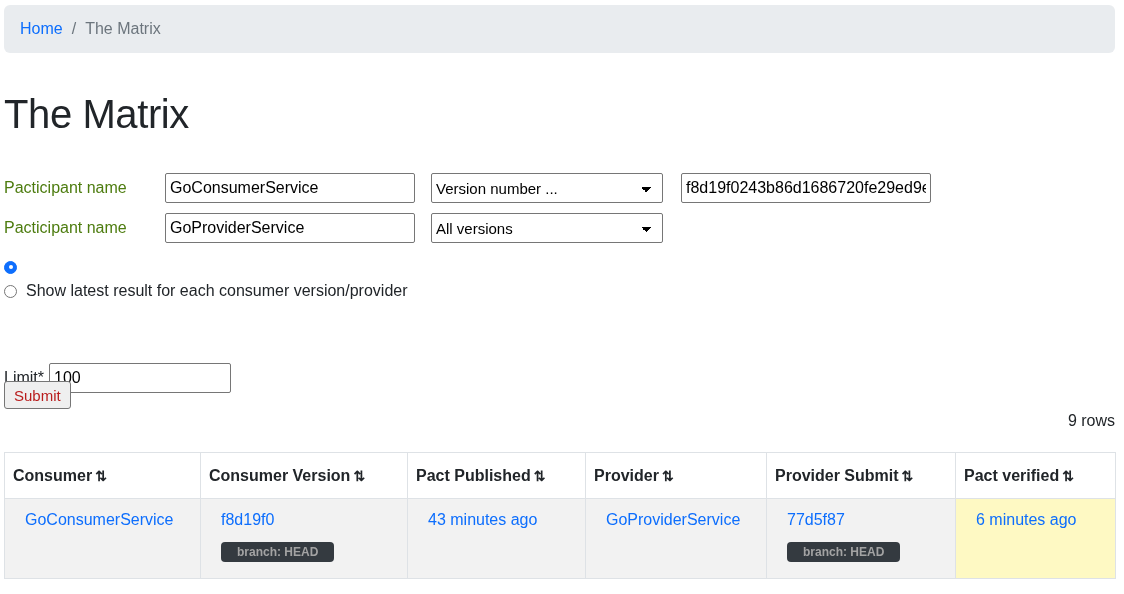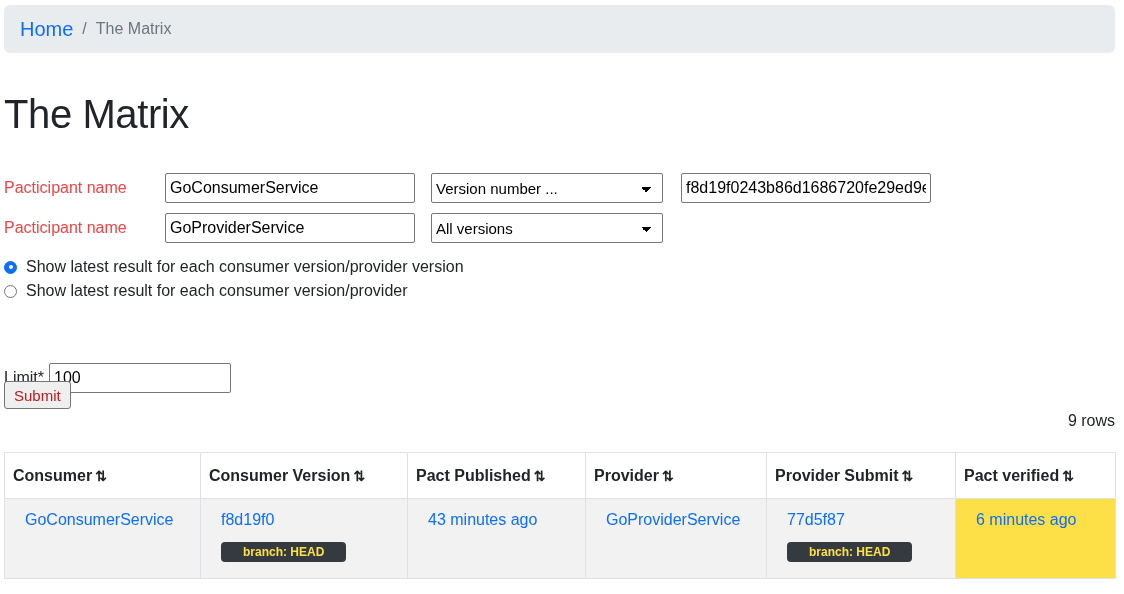--- a/index.html
+++ b/index.html
@@ -27,21 +27,21 @@
     height: 48px;
     background: #e9ecef;
     border-radius: 6px;
     display: flex;
     align-items: center;
     padding-left: 16px;
   }
   .crumb-link {
     color: #0d6efd;
     text-decoration: none;
-    font-size: 20px;
+    font-size: 16px;
     cursor: pointer;
   }
   .crumb-sep {
     color: #6c757d;
     padding: 0 9px;
     font-size: 16px;
   }
   .crumb-current {
     color: #6c757d;
     font-size: 16px;
@@ -68,21 +68,21 @@
     width: 1110px;
   }
   .form-row {
     display: flex;
     align-items: center;
     height: 40px;
     margin-bottom: 0px;
   }
   .form-label {
     font-size: 16px;
-    color: #ef4444;
+    color: #4d7c0f;
     width: 161px;
     flex: none;
   }
   .text-input {
     height: 30px;
     border: 1px solid #767676;
     border-radius: 2px;
     background: #ffffff;
     font-family: "Liberation Sans", sans-serif;
     font-size: 16px;
@@ -227,37 +227,37 @@
     letter-spacing: -2px;
   }
   .matrix-table td {
     background: #f2f2f2;
     border: 1px solid #dee2e6;
     vertical-align: top;
     padding: 12px 14px 12px 20px;
     height: 80px;
   }
   .matrix-table td.fail {
-    background: #fde047;
+    background: #fef9c3;
   }
   .cell-link {
     color: #0d6efd;
     text-decoration: none;
     font-size: 16px;
     cursor: pointer;
   }
   .branch-badge {
     display: inline-block;
     margin-top: 13px;
     background: #343a40;
-    color: #fde047;
+    color: #a3a3a3;
     font-size: 12px;
     font-weight: bold;
     border-radius: 4px;
-    padding: 3px 22px;
+    padding: 3px 16px;
     white-space: nowrap;
   }
 </style>
 </head>
 <body>
 
 <div class="breadcrumb-bar">
   <a class="crumb-link" href="#">Home</a>
   <span class="crumb-sep">/</span>
   <span class="crumb-current">The Matrix</span>
@@ -282,21 +282,20 @@
     <select class="select-input">
       <option selected="">All versions</option>
     </select>
   </div>
 
 </div>
 
 <div class="radio-group">
   <label class="radio-row">
     <span class="radio-mark checked"></span>
-    <span class="radio-label">Show latest result for each consumer version/provider version</span>
   </label>
   <label class="radio-row">
     <span class="radio-mark"></span>
     <span class="radio-label">Show latest result for each consumer version/provider</span>
   </label>
 </div>
 
 <div class="limit-row">
   <span class="limit-label">Limit*</span>
   <input class="text-input input-limit" type="text" value="100" style="">

